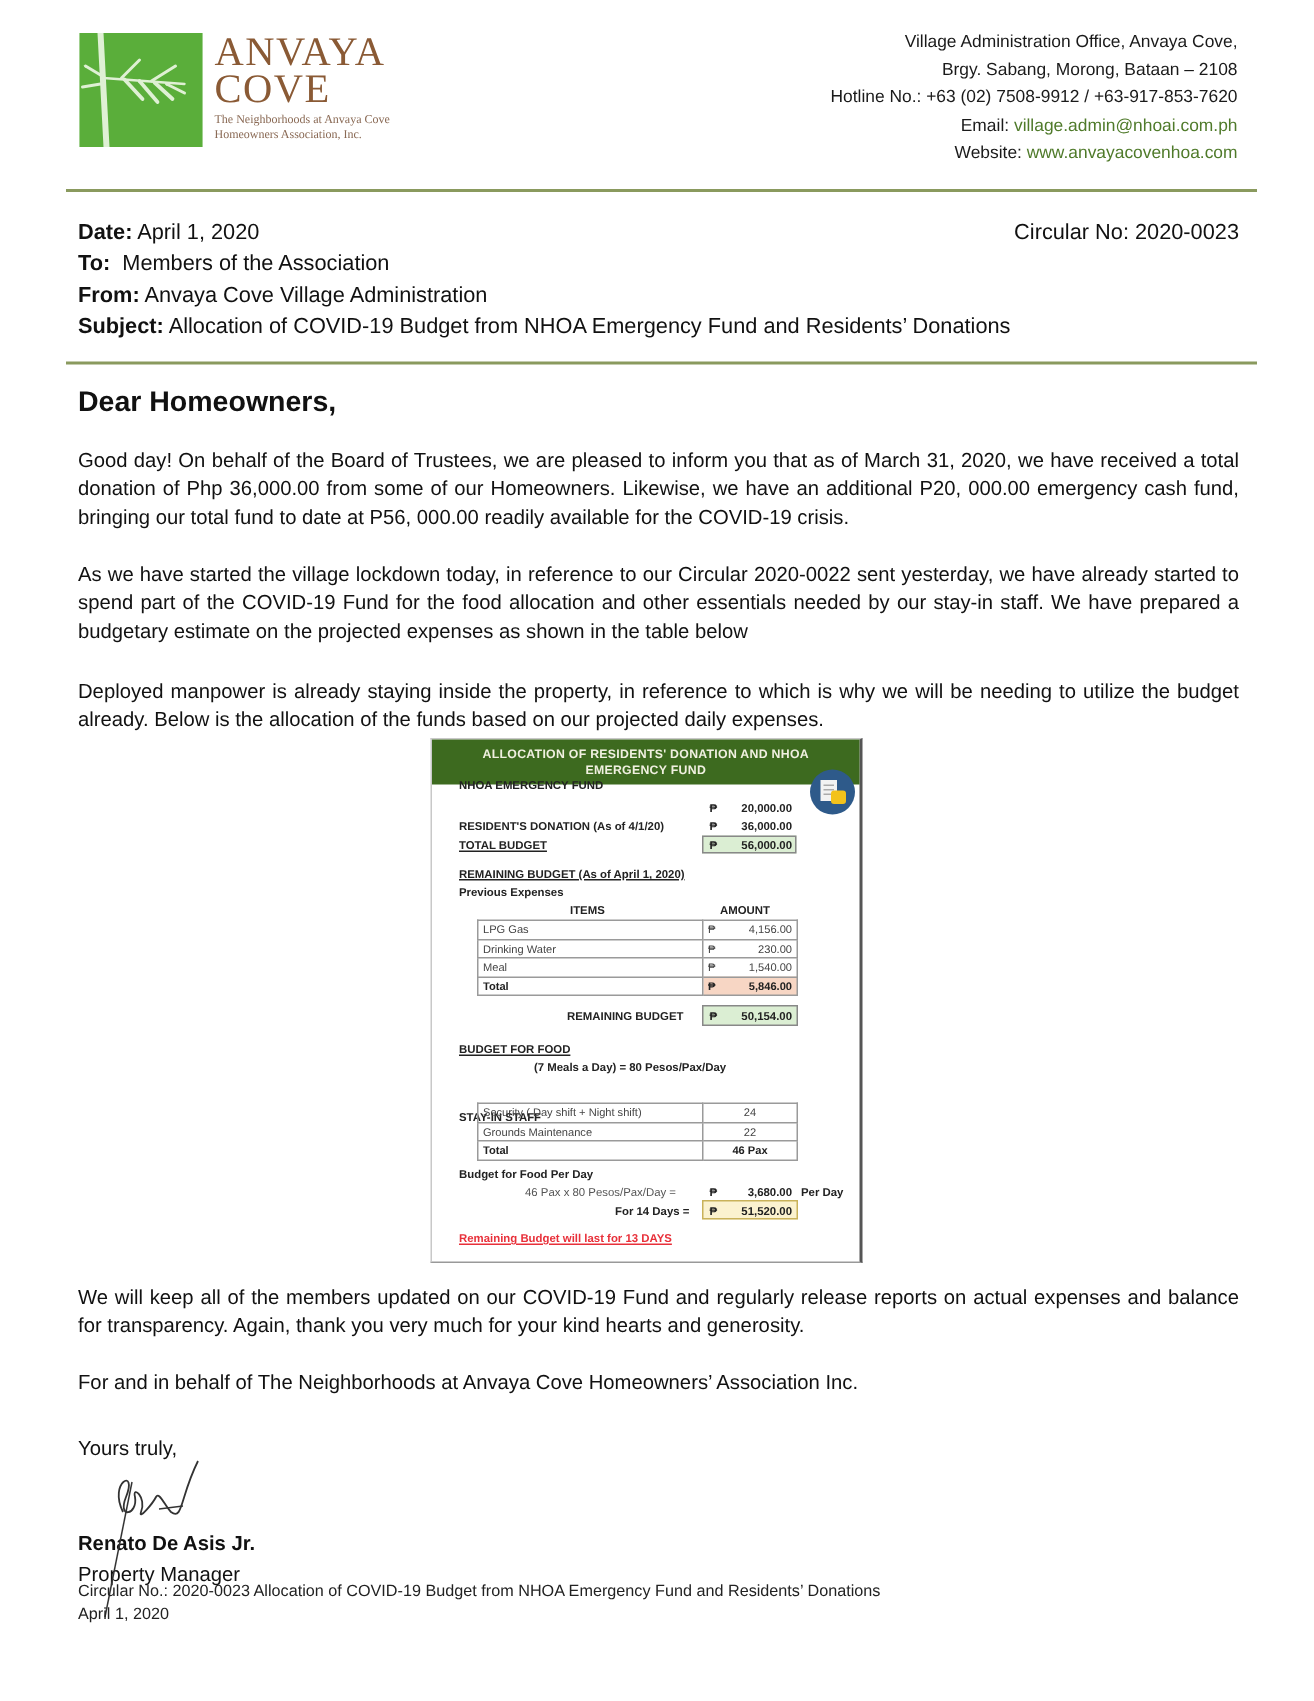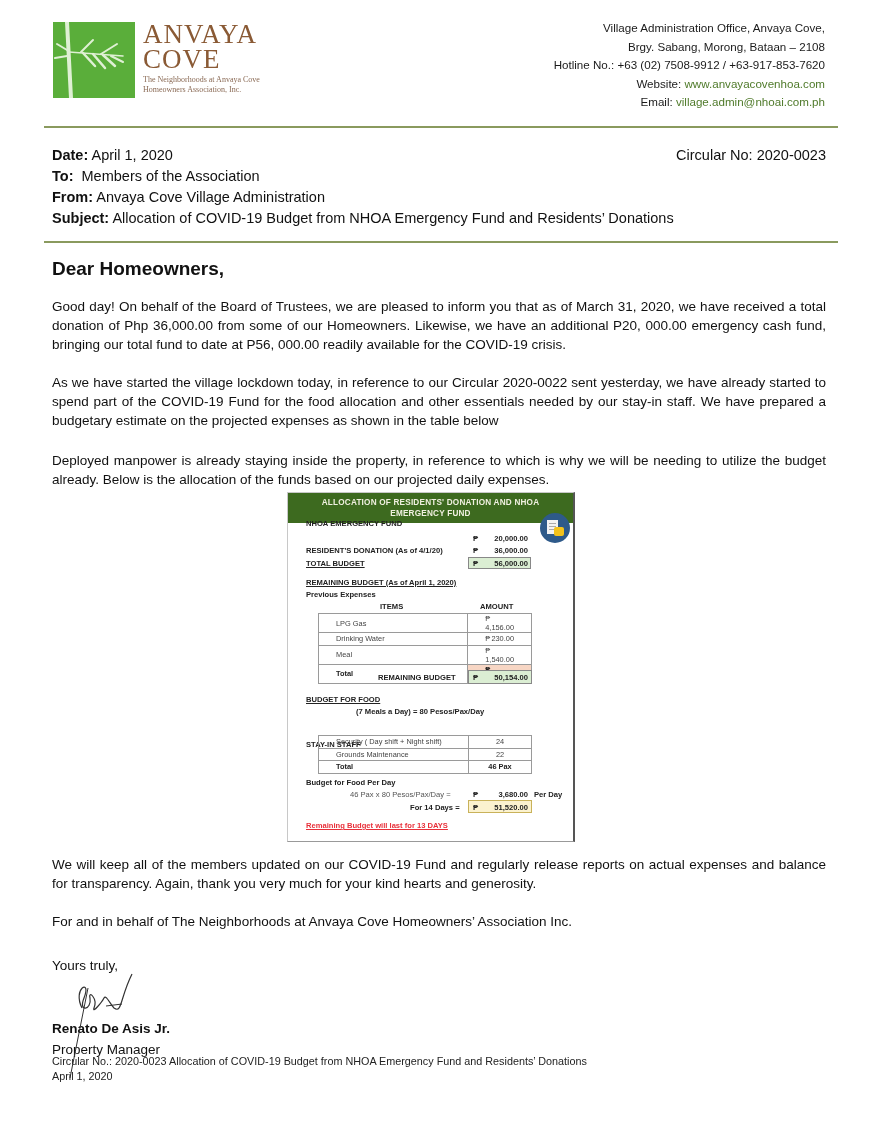--- a/index.html
+++ b/index.html
@@ -38,21 +38,21 @@
   .fr { position: absolute; left: 18px; white-space: nowrap; }
   .u { text-decoration: underline; }
   .peso { position: absolute; }
   .num { position: absolute; text-align: right; }
   .box { position: absolute; border: 1px solid #888; }
   .green { background: #dbeed3; }
   .salmon { background: #f7d6c4; }
   .yellow { background: #fbf2cf; border-color: #c9b25a; }
 
   table.ft { position: absolute; border-collapse: collapse; font-size: 7.4px; }
-  table.ft td { border: 1px solid #9a9a9a; height: 12.5px; padding: 0 17px; font-weight: normal; color: #444; }
+  table.ft td { border: 1px solid #9a9a9a; height: 12.5px; padding: 0 3px; font-weight: normal; color: #444; }
   table.ft tr.tot td { font-weight: bold; color: #222; }
   .red { color: #e8303a; }
 
   
   .sig-block { position: absolute; left: 52px; top: 955px; font-size: 13.5px; line-height: 21px; }
   .signature { position: absolute; left: 62px; top: 968px; width: 80px; height: 110px; }
   .footer { position: absolute; left: 52px; top: 1054px; font-size: 10.8px; line-height: 15px; color: #222; }
 </style>
 </head>
 <body>
@@ -82,22 +82,22 @@
   <div class="logo-sub">
     <div>The Neighborhoods at Anvaya Cove</div>
     <div>Homeowners Association, Inc.</div>
   </div>
 </div>
 
 <div class="contact">
   <div>Village Administration Office, Anvaya Cove,</div>
   <div>Brgy. Sabang, Morong, Bataan – 2108</div>
   <div>Hotline No.: +63 (02) 7508-9912 / +63-917-853-7620</div>
+  <div><span>Email: </span><span class="link">village.admin@nhoai.com.ph</span></div>
   <div><span>Website: </span><span class="link">www.anvayacovenhoa.com</span></div>
-  <div><span>Email: </span><span class="link">village.admin@nhoai.com.ph</span></div>
 </div>
 
 <div class="rule" style="top:126px;"></div>
 
 <div class="memo">
   <div><b>Date:</b><span> April 1, 2020</span></div>
   <div class="right">Circular No: 2020-0023</div>
   <div><b>To:</b><span style="white-space:pre">  Members of the Association</span></div>
   <div><b>From:</b><span> Anvaya Cove Village Administration</span></div>
   <div><b>Subject:</b><span> Allocation of COVID-19 Budget from NHOA Emergency Fund and Residents’ Donations</span></div>

